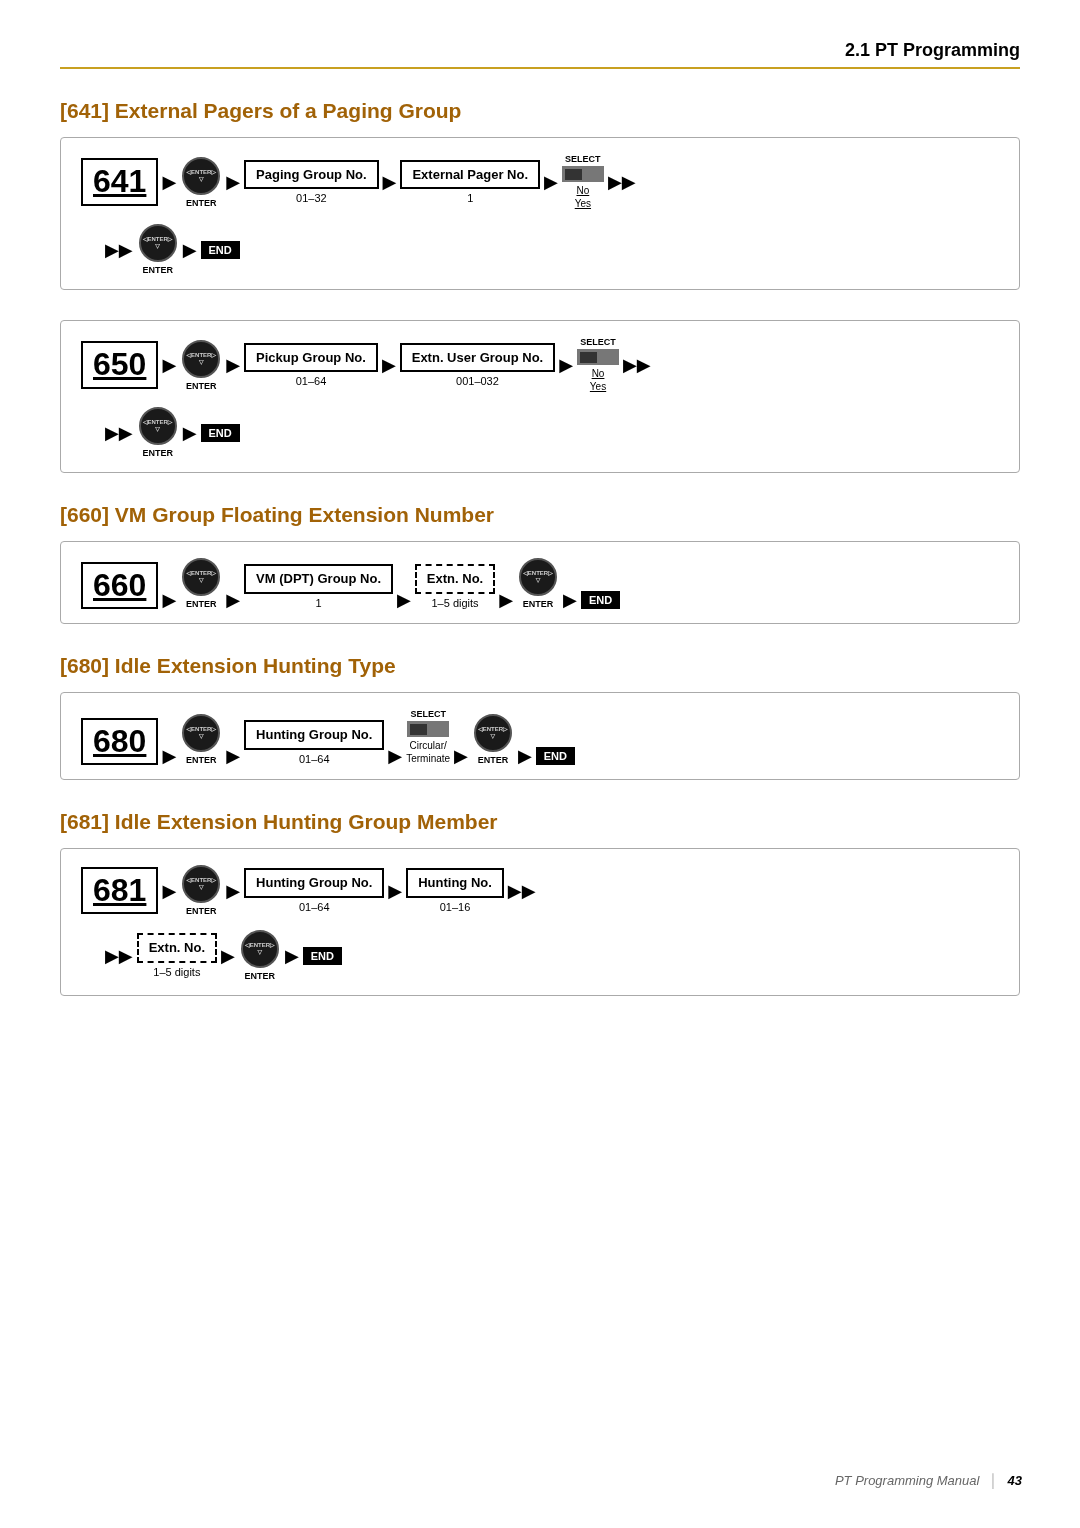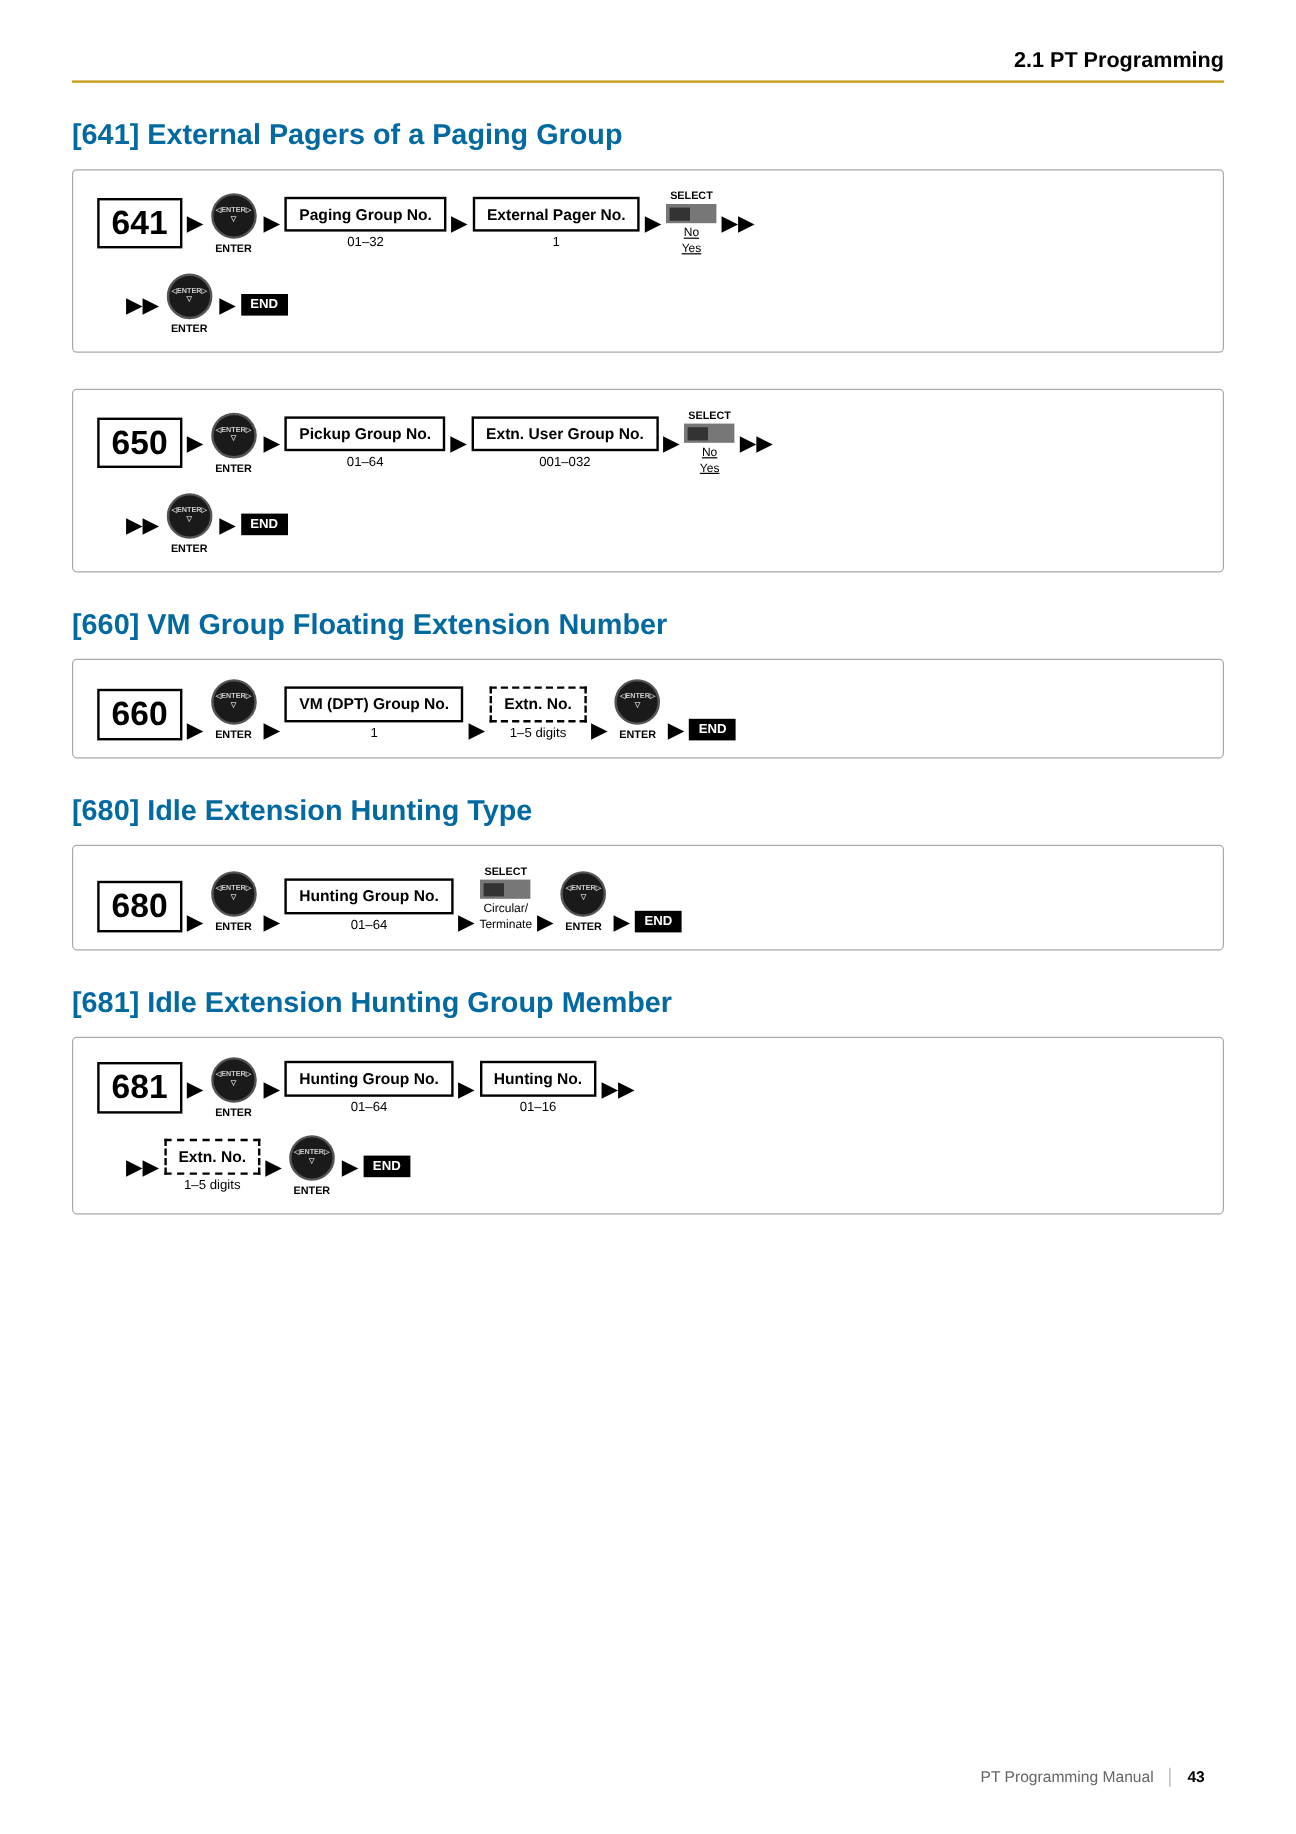--- a/index.html
+++ b/index.html
@@ -24,23 +24,23 @@
       font-size: 18px;
       font-weight: bold;
       color: #000;
     }
 
     .section {
       margin-bottom: 30px;
     }
 
     .section-title {
-      font-size: 24px;
-      font-weight: bold;
-      color: #0369a1;
+      font-size: 21px;
+      font-weight: bold;
+      color: #a16207;
       margin-bottom: 14px;
     }
 
     .diagram-box {
       border: 1px solid #aaa;
       border-radius: 4px;
       padding: 16px 20px 14px 20px;
       background: #fff;
       margin-bottom: 0;
     }
@@ -51,29 +51,30 @@
       flex-wrap: nowrap;
       margin-bottom: 0;
     }
 
     .flow-row + .flow-row {
       margin-top: 10px;
     }
 
     
     .code-num {
-      font-size: 28px;
+      font-size: 32px;
       font-weight: bold;
       color: #000;
       border: 2px solid #000;
       padding: 4px 10px;
       margin-right: 0;
       line-height: 1.1;
       min-width: 70px;
       text-align: center;
+      text-decoration: underline;
     }
 
     
     .arrow {
       font-size: 18px;
       color: #000;
       margin: 0 4px;
       line-height: 1;
     }
 
@@ -198,26 +199,27 @@
 
     .section-660 .flow-row,
     .section-680 .flow-row {
       align-items: flex-end;
     }
 
     
     .page-footer {
       position: absolute;
       bottom: 40px;
-      right: 76px;
+      right: 58px;
       display: flex;
       align-items: center;
       gap: 10px;
       font-size: 13px;
       color: #000;
+      font-style: italic;
     }
     .page-footer-text {
       color: #666;
     }
     .page-footer-sep {
       color: #aaa;
     }
     .page-footer-num {
       font-weight: bold;
       color: #000;

